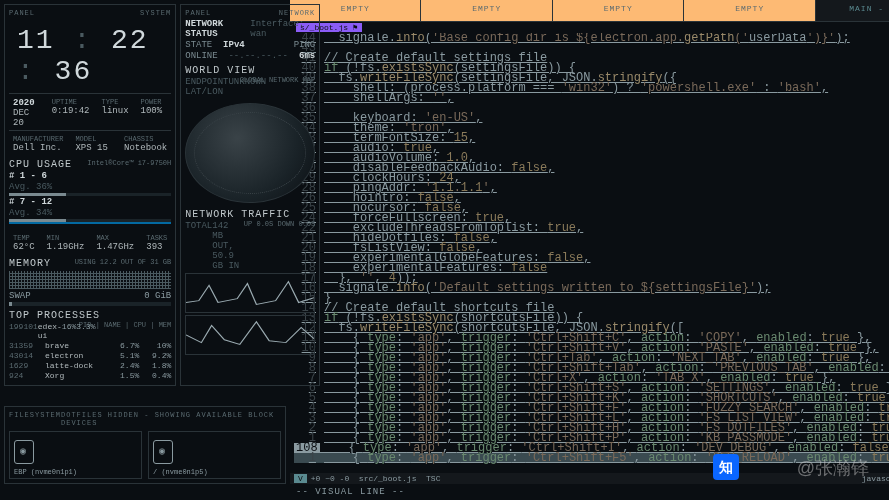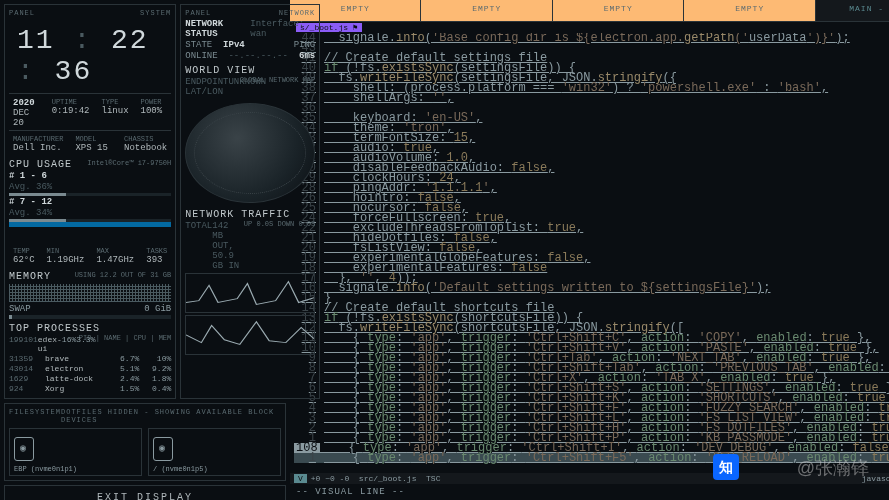--- a/index.html
+++ b/index.html
@@ -5,21 +5,21 @@
 * { margin: 0; padding: 0; box-sizing: border-box; }
 body {
   width: 889px; height: 500px;
   background: #0a0e12;
   color: #8a9aa0;
   font-family: "Courier New", monospace;
   font-size: 9px;
   overflow: hidden;
   display: flex;
 }
-.left { width: 290px; padding: 4px; display: flex; flex-direction: column; gap: 4px; }
+.left { width: 290px; padding: 4px; display: flex; flex-direction: column; gap: 20px; }
 .right { flex: 1; display: flex; flex-direction: column; }
 .row { display: flex; gap: 4px; }
 .panel { border: 1px solid #2a3338; padding: 4px; position: relative; }
 .hdr { font-size: 7px; letter-spacing: 1px; color: #5a6a70; text-transform: uppercase; }
 .hdr-row { display: flex; justify-content: space-between; margin-bottom: 2px; }
 .clock { font-size: 28px; font-weight: 300; color: #d0d8db; letter-spacing: 2px; padding: 6px 8px; }
 .clock span.sep { color: #4a5a60; }
 .mini-col { flex: 1; padding: 2px 4px; }
 .mini-lbl { font-size: 7px; color: #5a6a70; }
 .mini-val { font-size: 9px; color: #b0b8bb; }
@@ -137,21 +137,21 @@
           <div class="stat-line">
             <span class="bold"># 7 - 12</span>
           </div>
      <div class="stat-line dim">
             <span>Avg. 34%</span>
           </div>
      <div class="bar-track">
             <div class="bar-fill" style="width:35%"></div>
           </div>
         </div>
-      <div class="row" style="border-top:5px solid #0369a1;padding-top:18px">
+      <div class="row" style="border-top:2px solid #0369a1;padding-top:8px">
         <div class="mini-col">
             <div class="mini-lbl">TEMP</div>
             <div class="mini-val">62°C</div>
           </div>
         <div class="mini-col">
             <div class="mini-lbl">MIN</div>
             <div class="mini-val">1.19GHz</div>
           </div>
         <div class="mini-col">
             <div class="mini-lbl">MAX</div>

